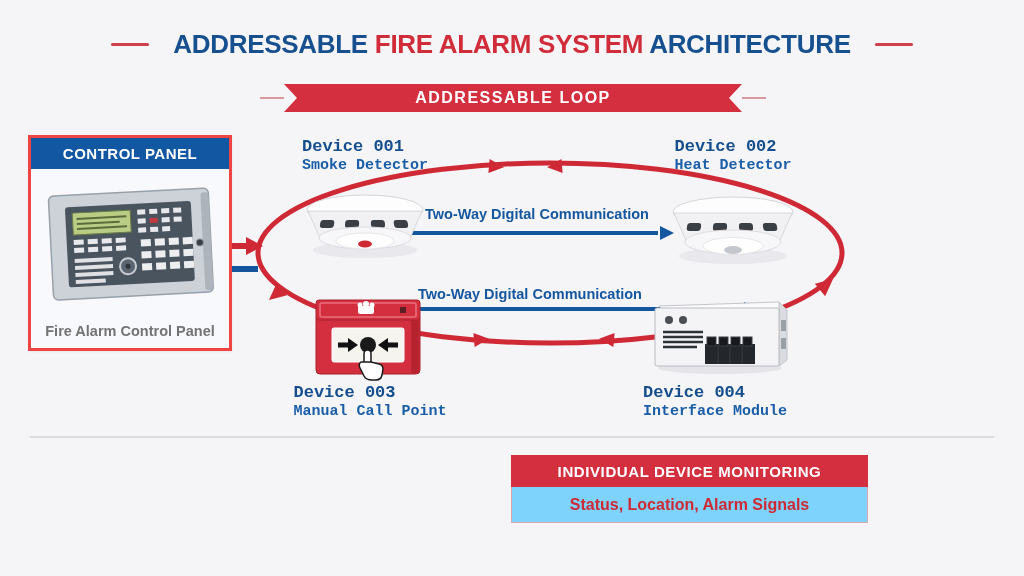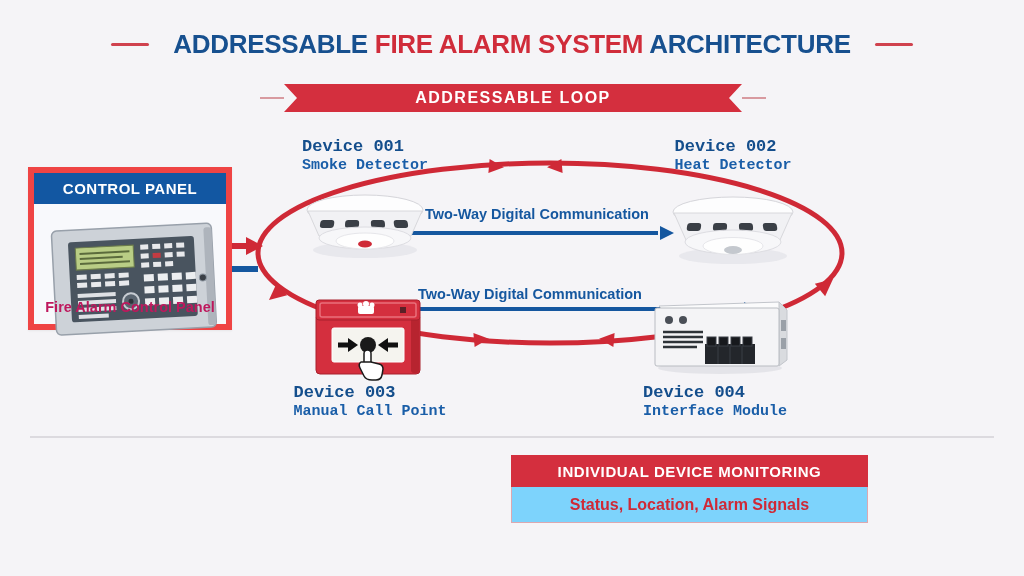--- a/index.html
+++ b/index.html
@@ -34,33 +34,32 @@
     background:#d42f3e;
     clip-path:polygon(0% 0%,100% 0%,calc(100% - 13px) 50%,100% 100%,0% 100%,13px 50%);
     display:flex;align-items:center;justify-content:center;
   }
   .banner span{
     color:#ffffff;font-weight:bold;font-size:16px;letter-spacing:1.5px;
   }
 
   
   .cp-card{
-    position:absolute;left:28px;top:135px;width:204px;height:163px;
-    background:#f8f9fc;border:6px solid #ef4444;box-sizing:border-box;
+    position:absolute;left:28px;top:135px;width:204px;height:216px;
+    background:#f8f9fc;border:3px solid #ef4444;box-sizing:border-box;
     box-shadow:0 1px 2px rgba(0,0,0,0.06);
-    margin-top:32px;
   }
   .cp-header{
     height:31px;background:#1257a2;display:flex;align-items:center;justify-content:center;
   }
   .cp-header span{color:#fff;font-weight:bold;font-size:15px;letter-spacing:0.5px;}
   .cp-graphic{position:absolute;left:14px;top:44px;width:176px;height:128px;}
   .cp-caption{
     position:absolute;left:0;bottom:9px;width:100%;text-align:center;
-    color:#be185d;font-weight:bold;font-size:14.5px;
+    color:#737373;font-weight:bold;font-size:14.5px;
   }
 
   
   .loop-svg{position:absolute;left:0;top:0;width:1024px;height:576px;pointer-events:none;}
 
   
   .dev-label{position:absolute;text-align:left;white-space:nowrap;transform:translateX(-50%);font-family:Liberation Mono, monospace;}
   .dev-id{font-size:17px;font-weight:bold;color:#144e8c;line-height:20px;}
   .dev-type{font-size:15px;font-weight:bold;color:#1a5ea8;line-height:18px;}
 

